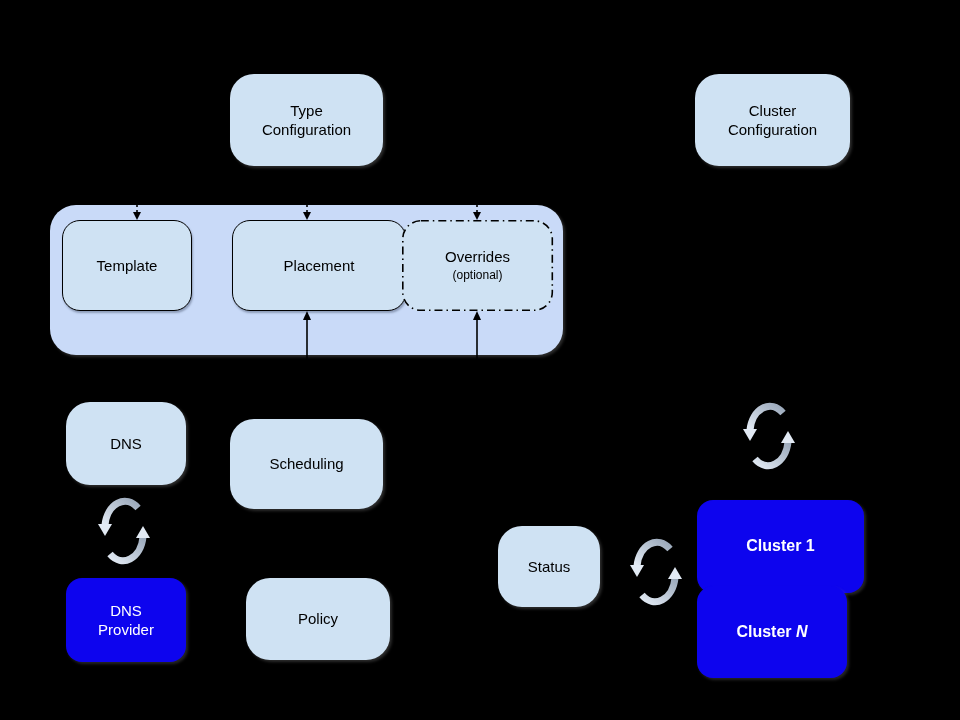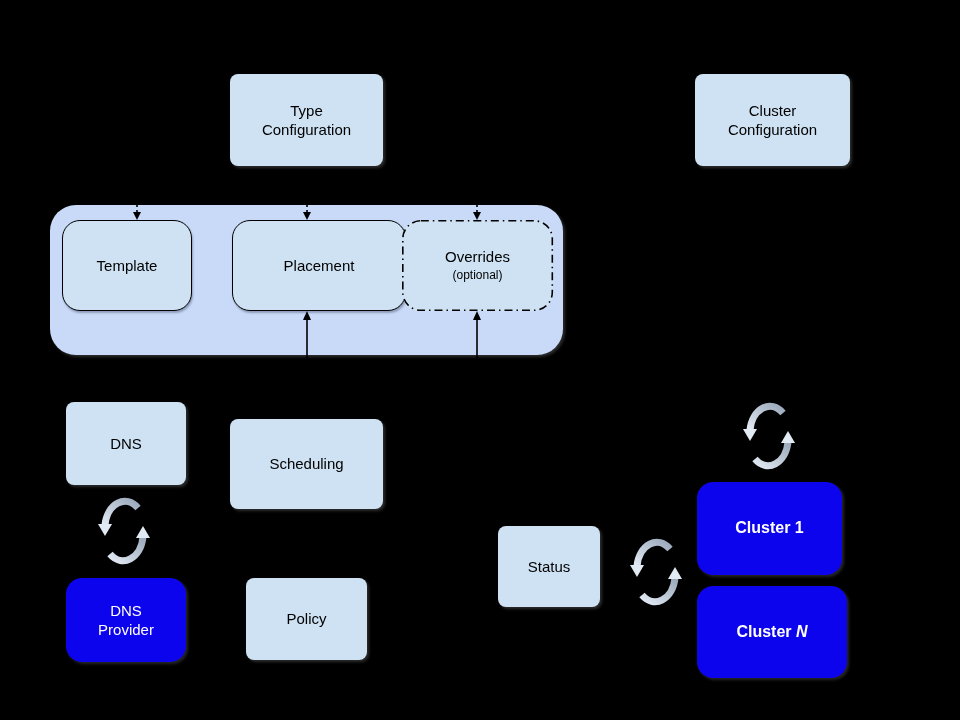--- a/index.html
+++ b/index.html
@@ -10,21 +10,21 @@
   html,body{margin:0;padding:0;}
   body{
     width:960px;height:720px;background:var(--background);
     font-family:"Liberation Sans", sans-serif; overflow:hidden;
   }
   .stage{position:relative;width:960px;height:720px;background:var(--background);}
   .node{
     position:absolute; display:flex; align-items:center; justify-content:center;
     text-align:center; box-sizing:border-box;
     background:var(--node-fill); color:var(--text-dark);
-    font-size:15px; line-height:1.3; border-radius:8px;
+    font-size:15px; line-height:1.3; border-radius:24px;
     box-shadow:2px 2px 3px rgba(150,150,150,0.30);
   }
   .node .multiline{white-space:pre-line;}
   .container-box{
     position:absolute; left:50px; top:205px; width:513px; height:150px;
     background:var(--container-fill); border-radius:26px; box-sizing:border-box;
     box-shadow:2px 2px 3px rgba(150,150,150,0.30);
   }
   .inner{
     background:var(--node-fill); border:1.5px solid var(--line); border-radius:18px;
@@ -44,24 +44,24 @@
   
   #type-config{left:230px; top:74px; width:153px; height:92px;}
   #cluster-config{left:695px; top:74px; width:155px; height:92px;}
   #template{left:62px; top:220px; width:130px; height:91px;}
   #placement{left:232px; top:220px; width:174px; height:91px;}
   #overrides{left:402px; top:220px; width:151px; height:91px; border-radius:18px;}
   #propagation{left:697px; top:300px; width:151px; height:90px;}
   #dns{left:66px; top:402px; width:120px; height:83px;}
   #scheduling{left:230px; top:419px; width:153px; height:90px;}
   #status{left:498px; top:526px; width:102px; height:81px;}
-  #cluster1{left:697px; top:482px; width:145px; height:93px;}
+  #cluster1{left:697px; top:500px; width:167px; height:93px;}
   #clusterN{left:697px; top:586px; width:150px; height:92px;}
   #dns-provider{left:66px; top:578px; width:120px; height:84px;}
-  #policy{left:246px; top:578px; width:121px; height:82px;}
+  #policy{left:246px; top:578px; width:144px; height:82px;}
   svg.overlay{position:absolute; left:0; top:0; pointer-events:none;}
 </style>
 </head>
 <body>
 
 <div class="stage">
 
   <div class="node" id="type-config">
     <span class="multiline">Type
 Configuration</span>

